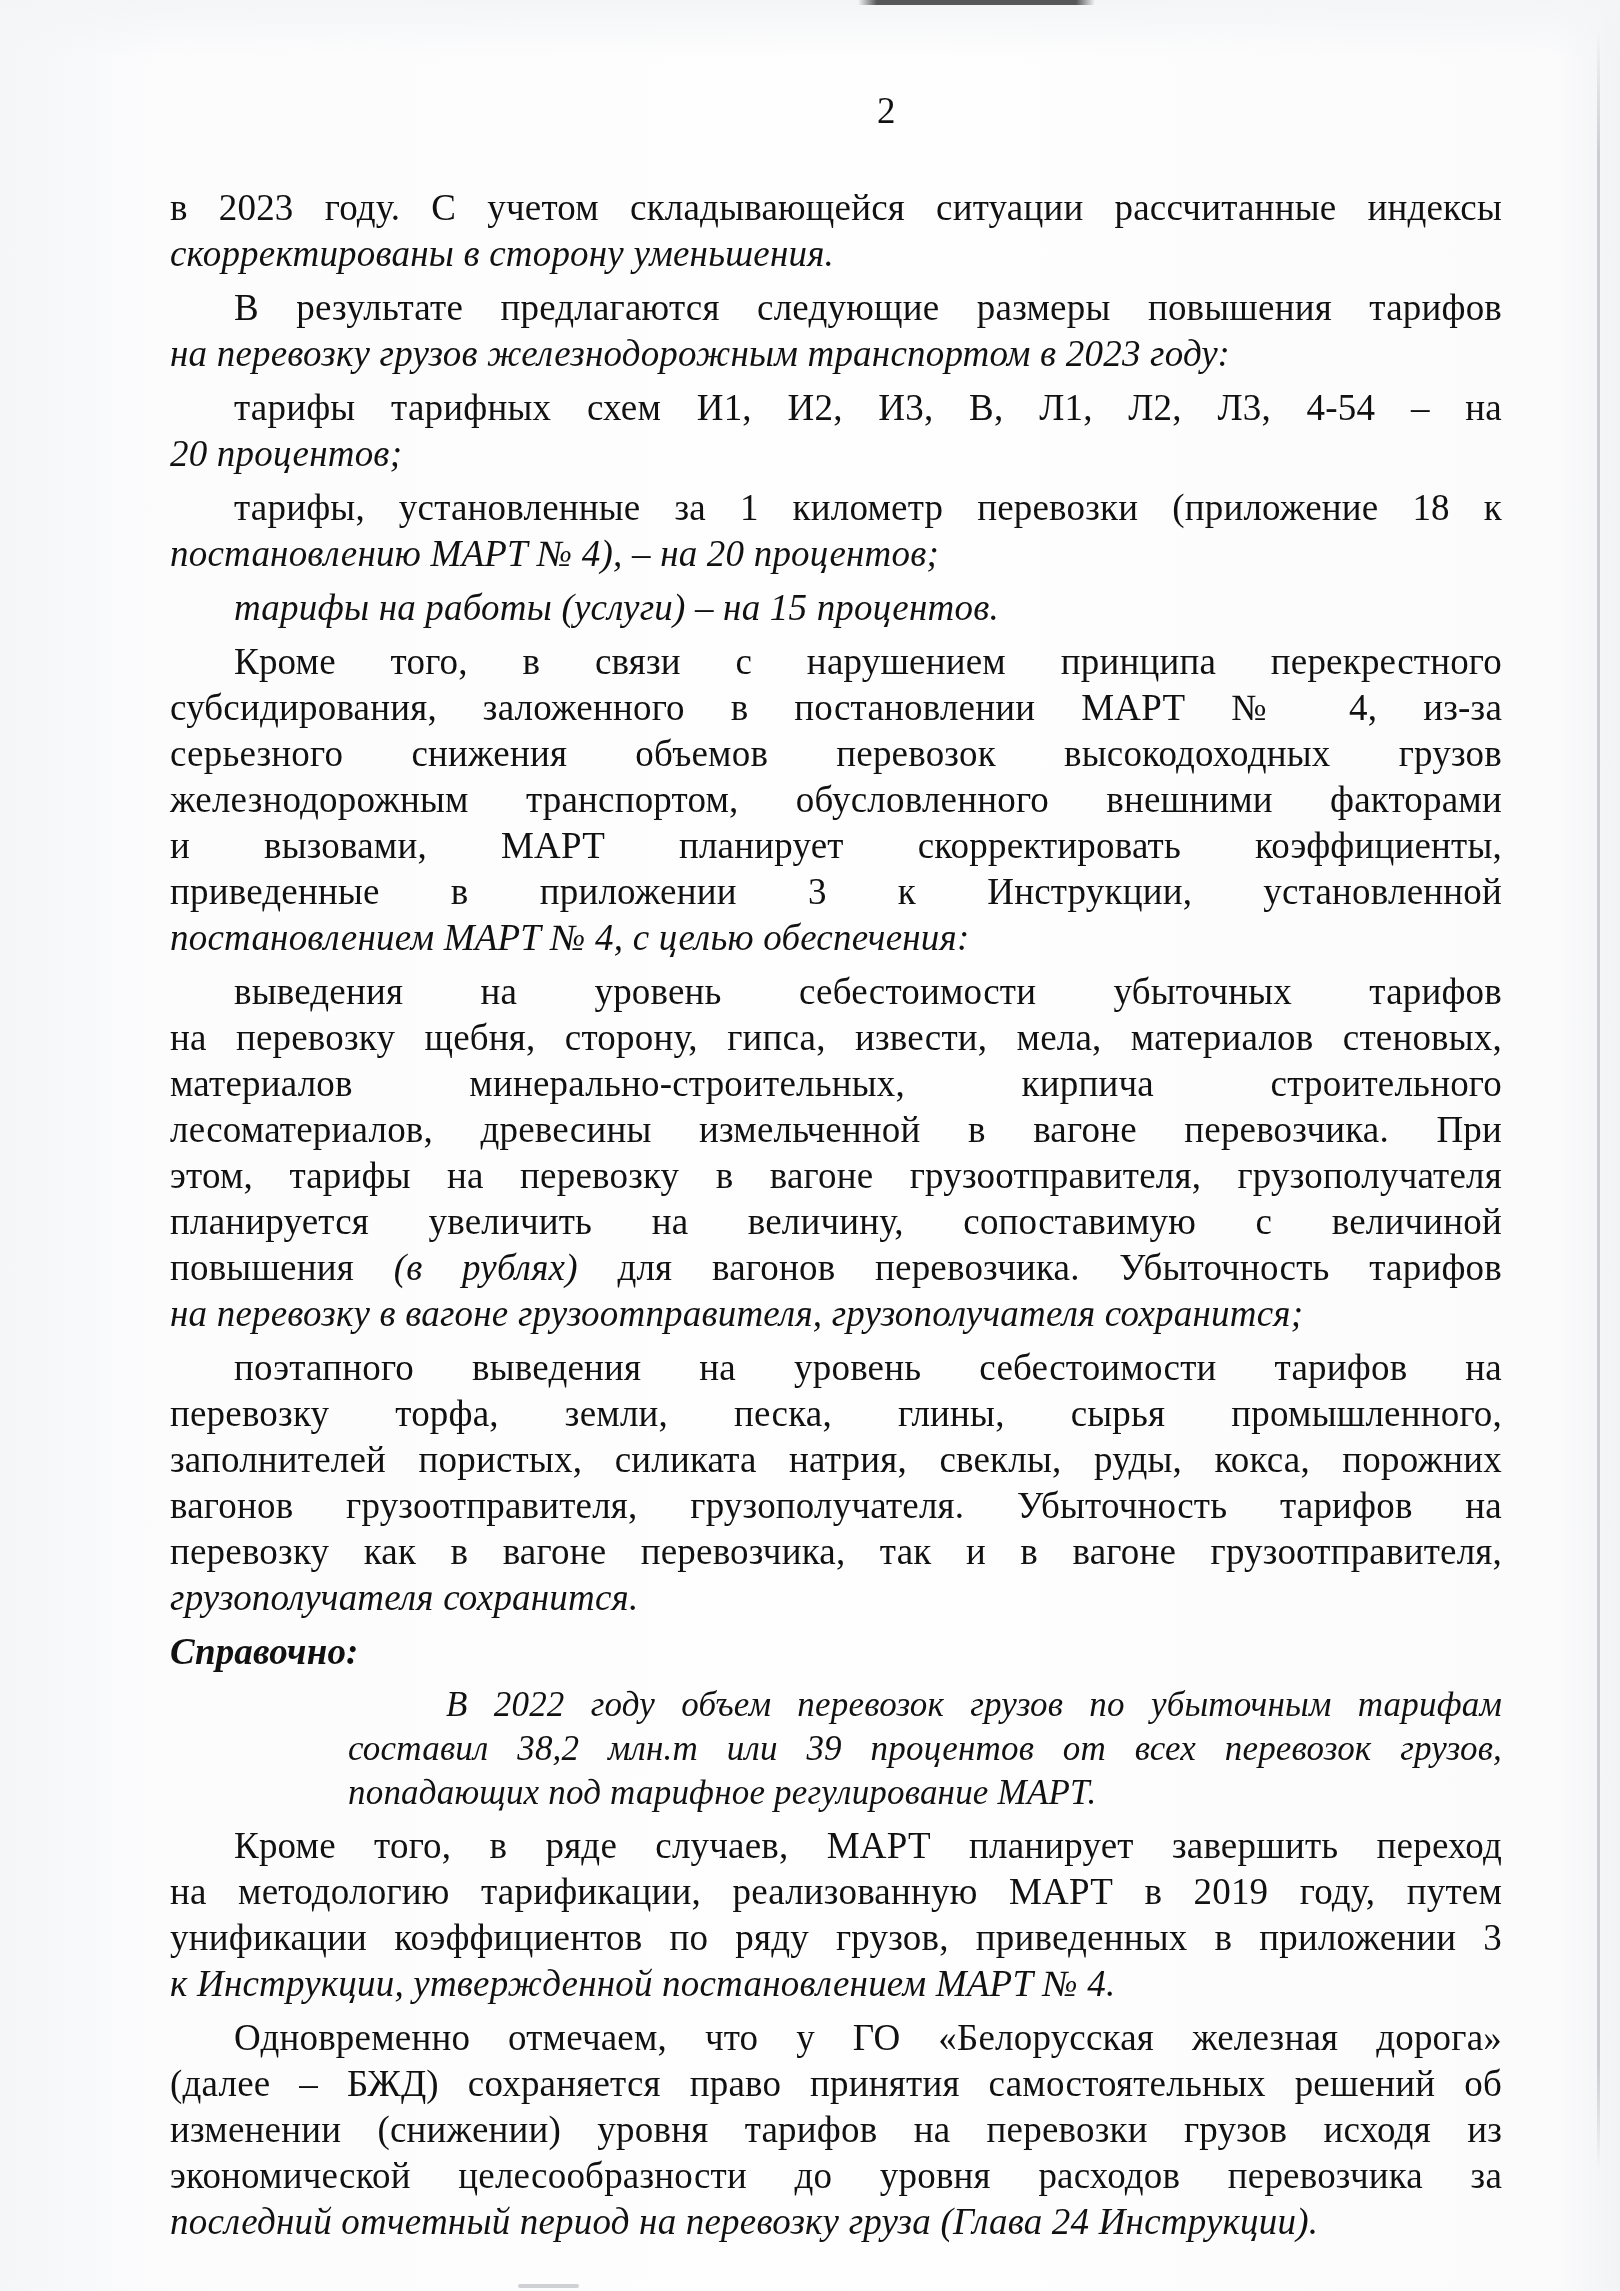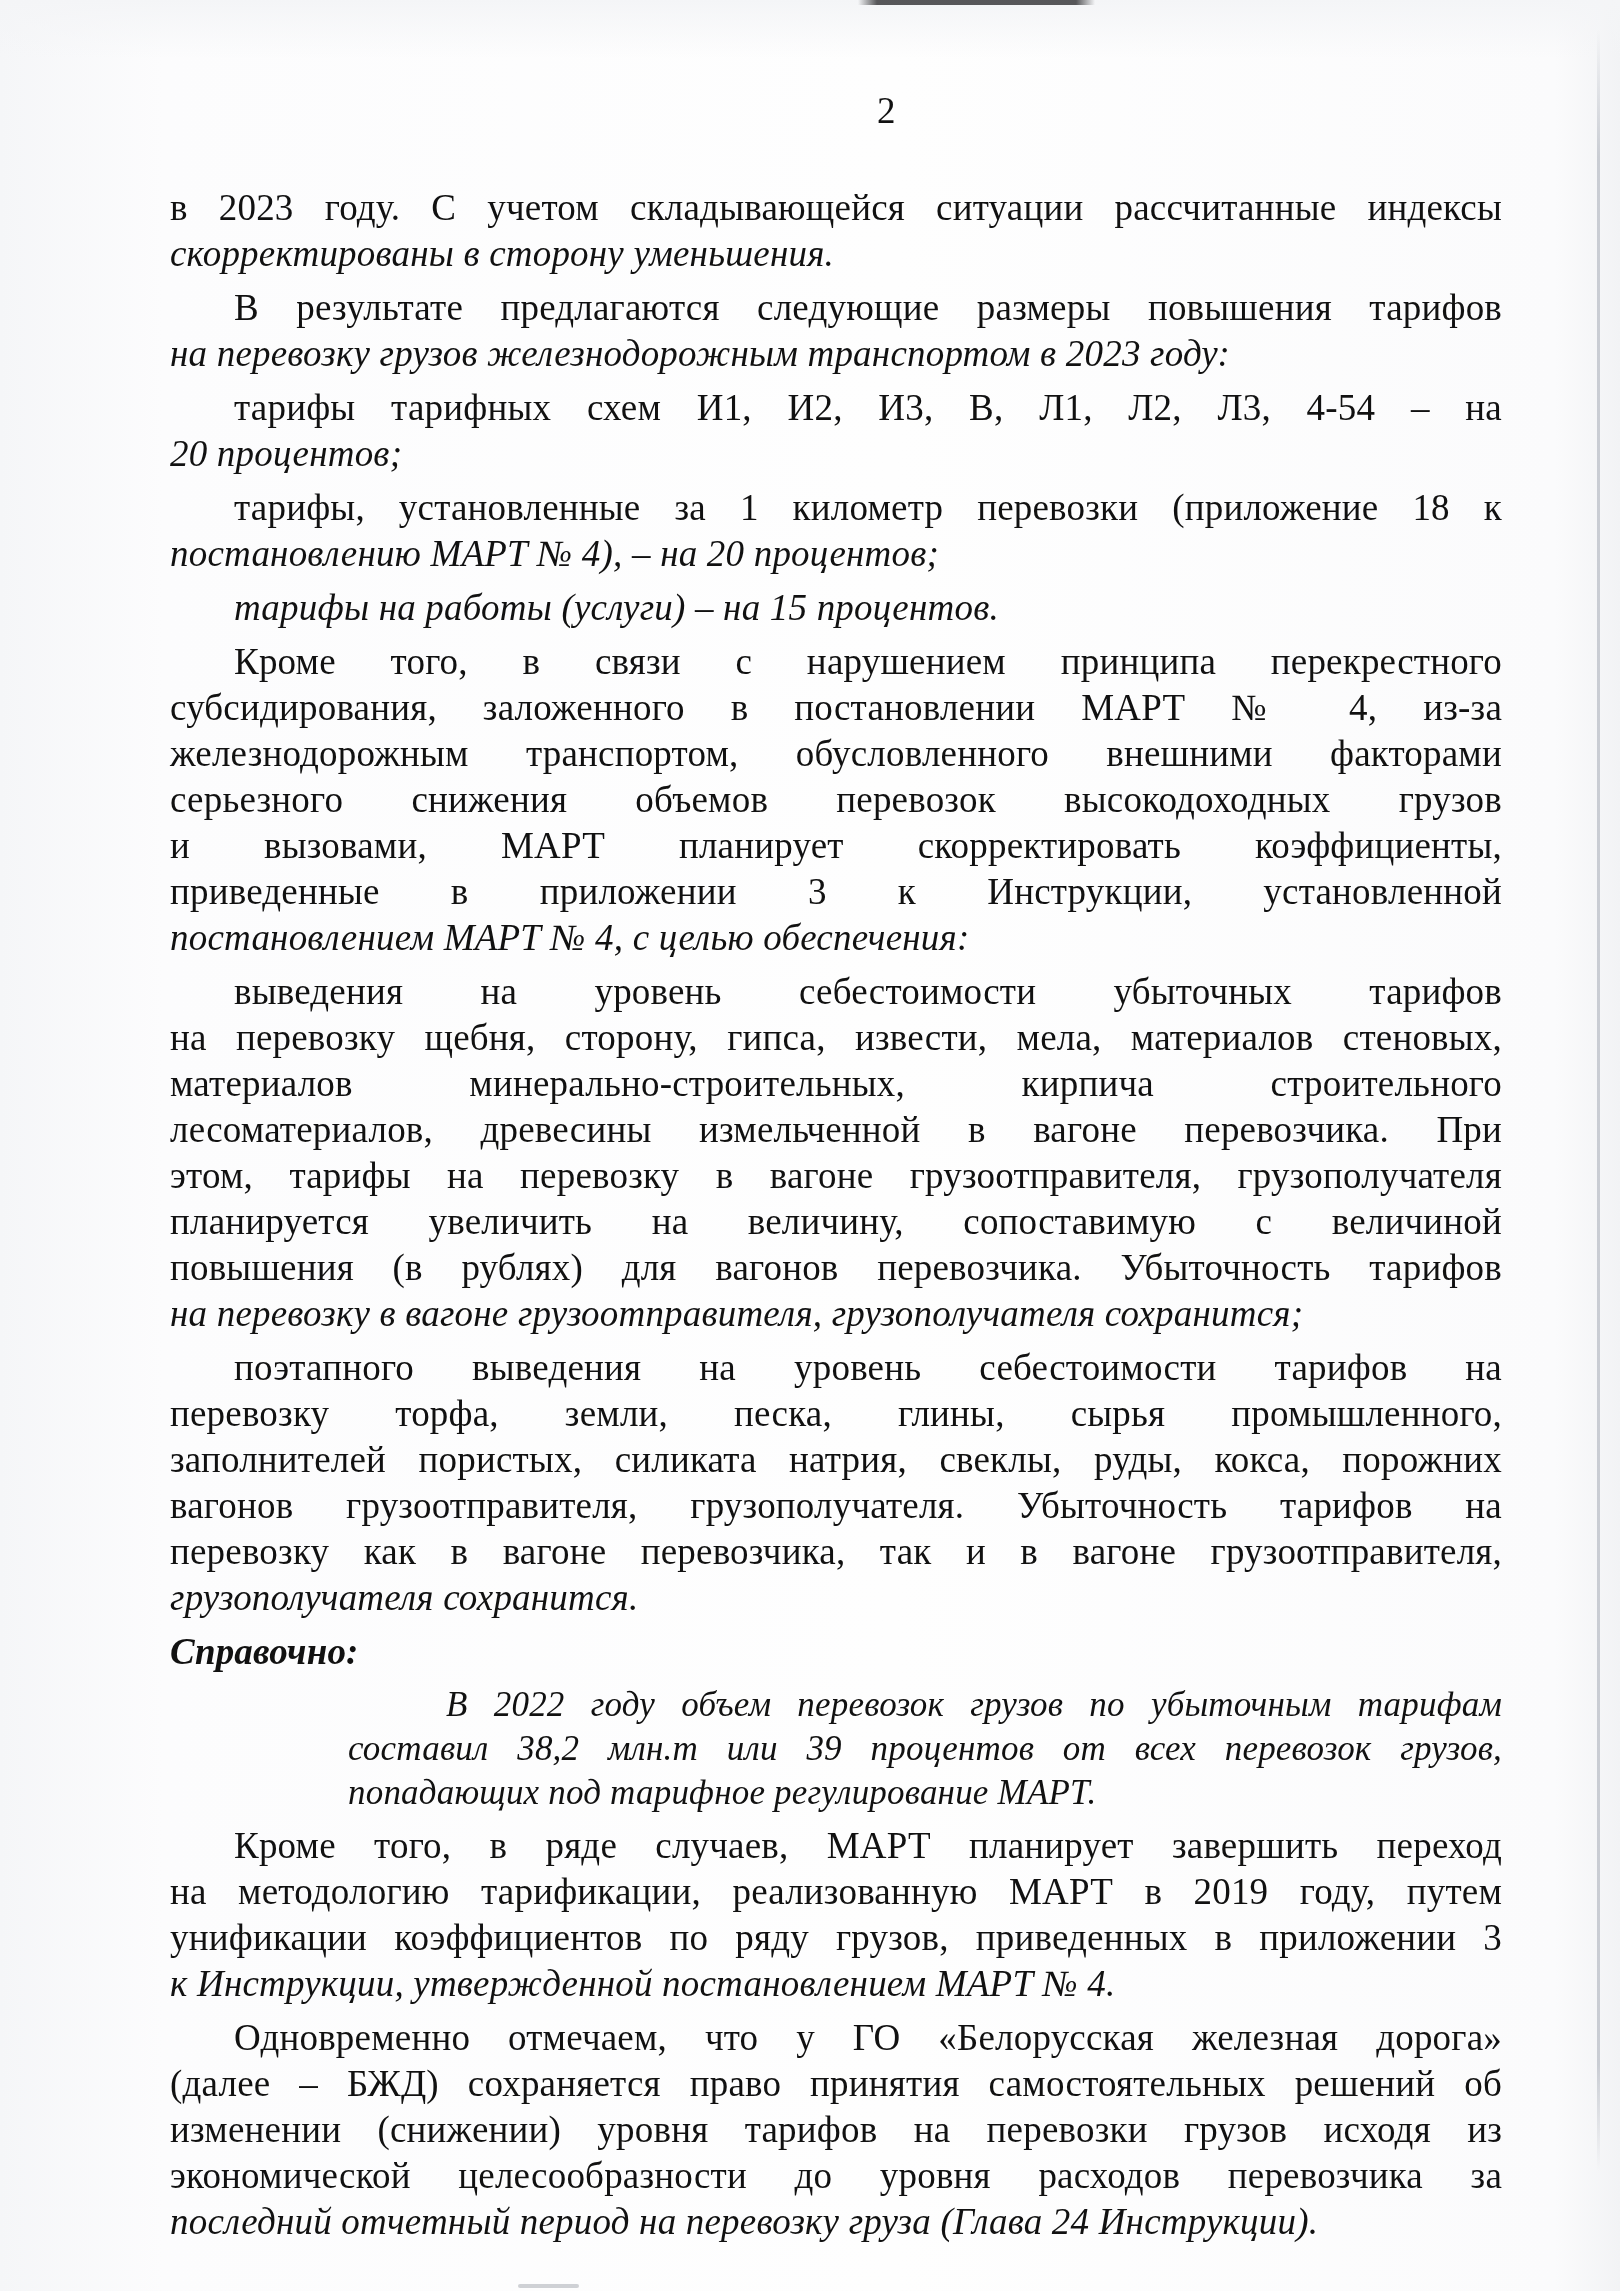--- a/index.html
+++ b/index.html
@@ -76,21 +76,21 @@
 
   .para.ref {
     margin-left: 186px;
     font-style: italic;
     font-size: 35px;
     line-height: 44px;
   }
   .para.ref .line { height: 44px; }
   .para.ref .line.first { text-indent: 98px; }
 
-  .it { }
+  .it { font-style: italic; }
 </style>
 </head>
 <body>
 
 <div class="art-top-line"></div>
 <div class="art-right-edge"></div>
 <div class="art-bottom-smudge"></div>
 
 <div class="page-number">2</div>
 
@@ -110,22 +110,22 @@
     <div class="para indent">
       <div class="line first">тарифы, установленные за 1 километр перевозки (приложение 18 к</div>
       <div class="line last">постановлению МАРТ № 4), – на 20 процентов;</div>
     </div>
     <div class="para indent">
       <div class="line first last">тарифы на работы (услуги) – на 15 процентов.</div>
     </div>
     <div class="para indent">
       <div class="line first">Кроме того, в связи с нарушением принципа перекрестного</div>
       <div class="line">субсидирования, заложенного в постановлении МАРТ № 4, из-за</div>
+      <div class="line">серьезного снижения объемов перевозок высокодоходных грузов</div>
       <div class="line">железнодорожным транспортом, обусловленного внешними факторами</div>
-      <div class="line">серьезного снижения объемов перевозок высокодоходных грузов</div>
       <div class="line">и вызовами, МАРТ планирует скорректировать коэффициенты,</div>
       <div class="line">приведенные в приложении 3 к Инструкции, установленной</div>
       <div class="line last">постановлением МАРТ № 4, с целью обеспечения:</div>
     </div>
     <div class="para indent">
       <div class="line first">выведения на уровень себестоимости убыточных тарифов</div>
       <div class="line">на перевозку щебня, сторону, гипса, извести, мела, материалов стеновых,</div>
       <div class="line">материалов минерально-строительных, кирпича строительного</div>
       <div class="line">лесоматериалов, древесины измельченной в вагоне перевозчика. При</div>
       <div class="line">этом, тарифы на перевозку в вагоне грузоотправителя, грузополучателя</div>

